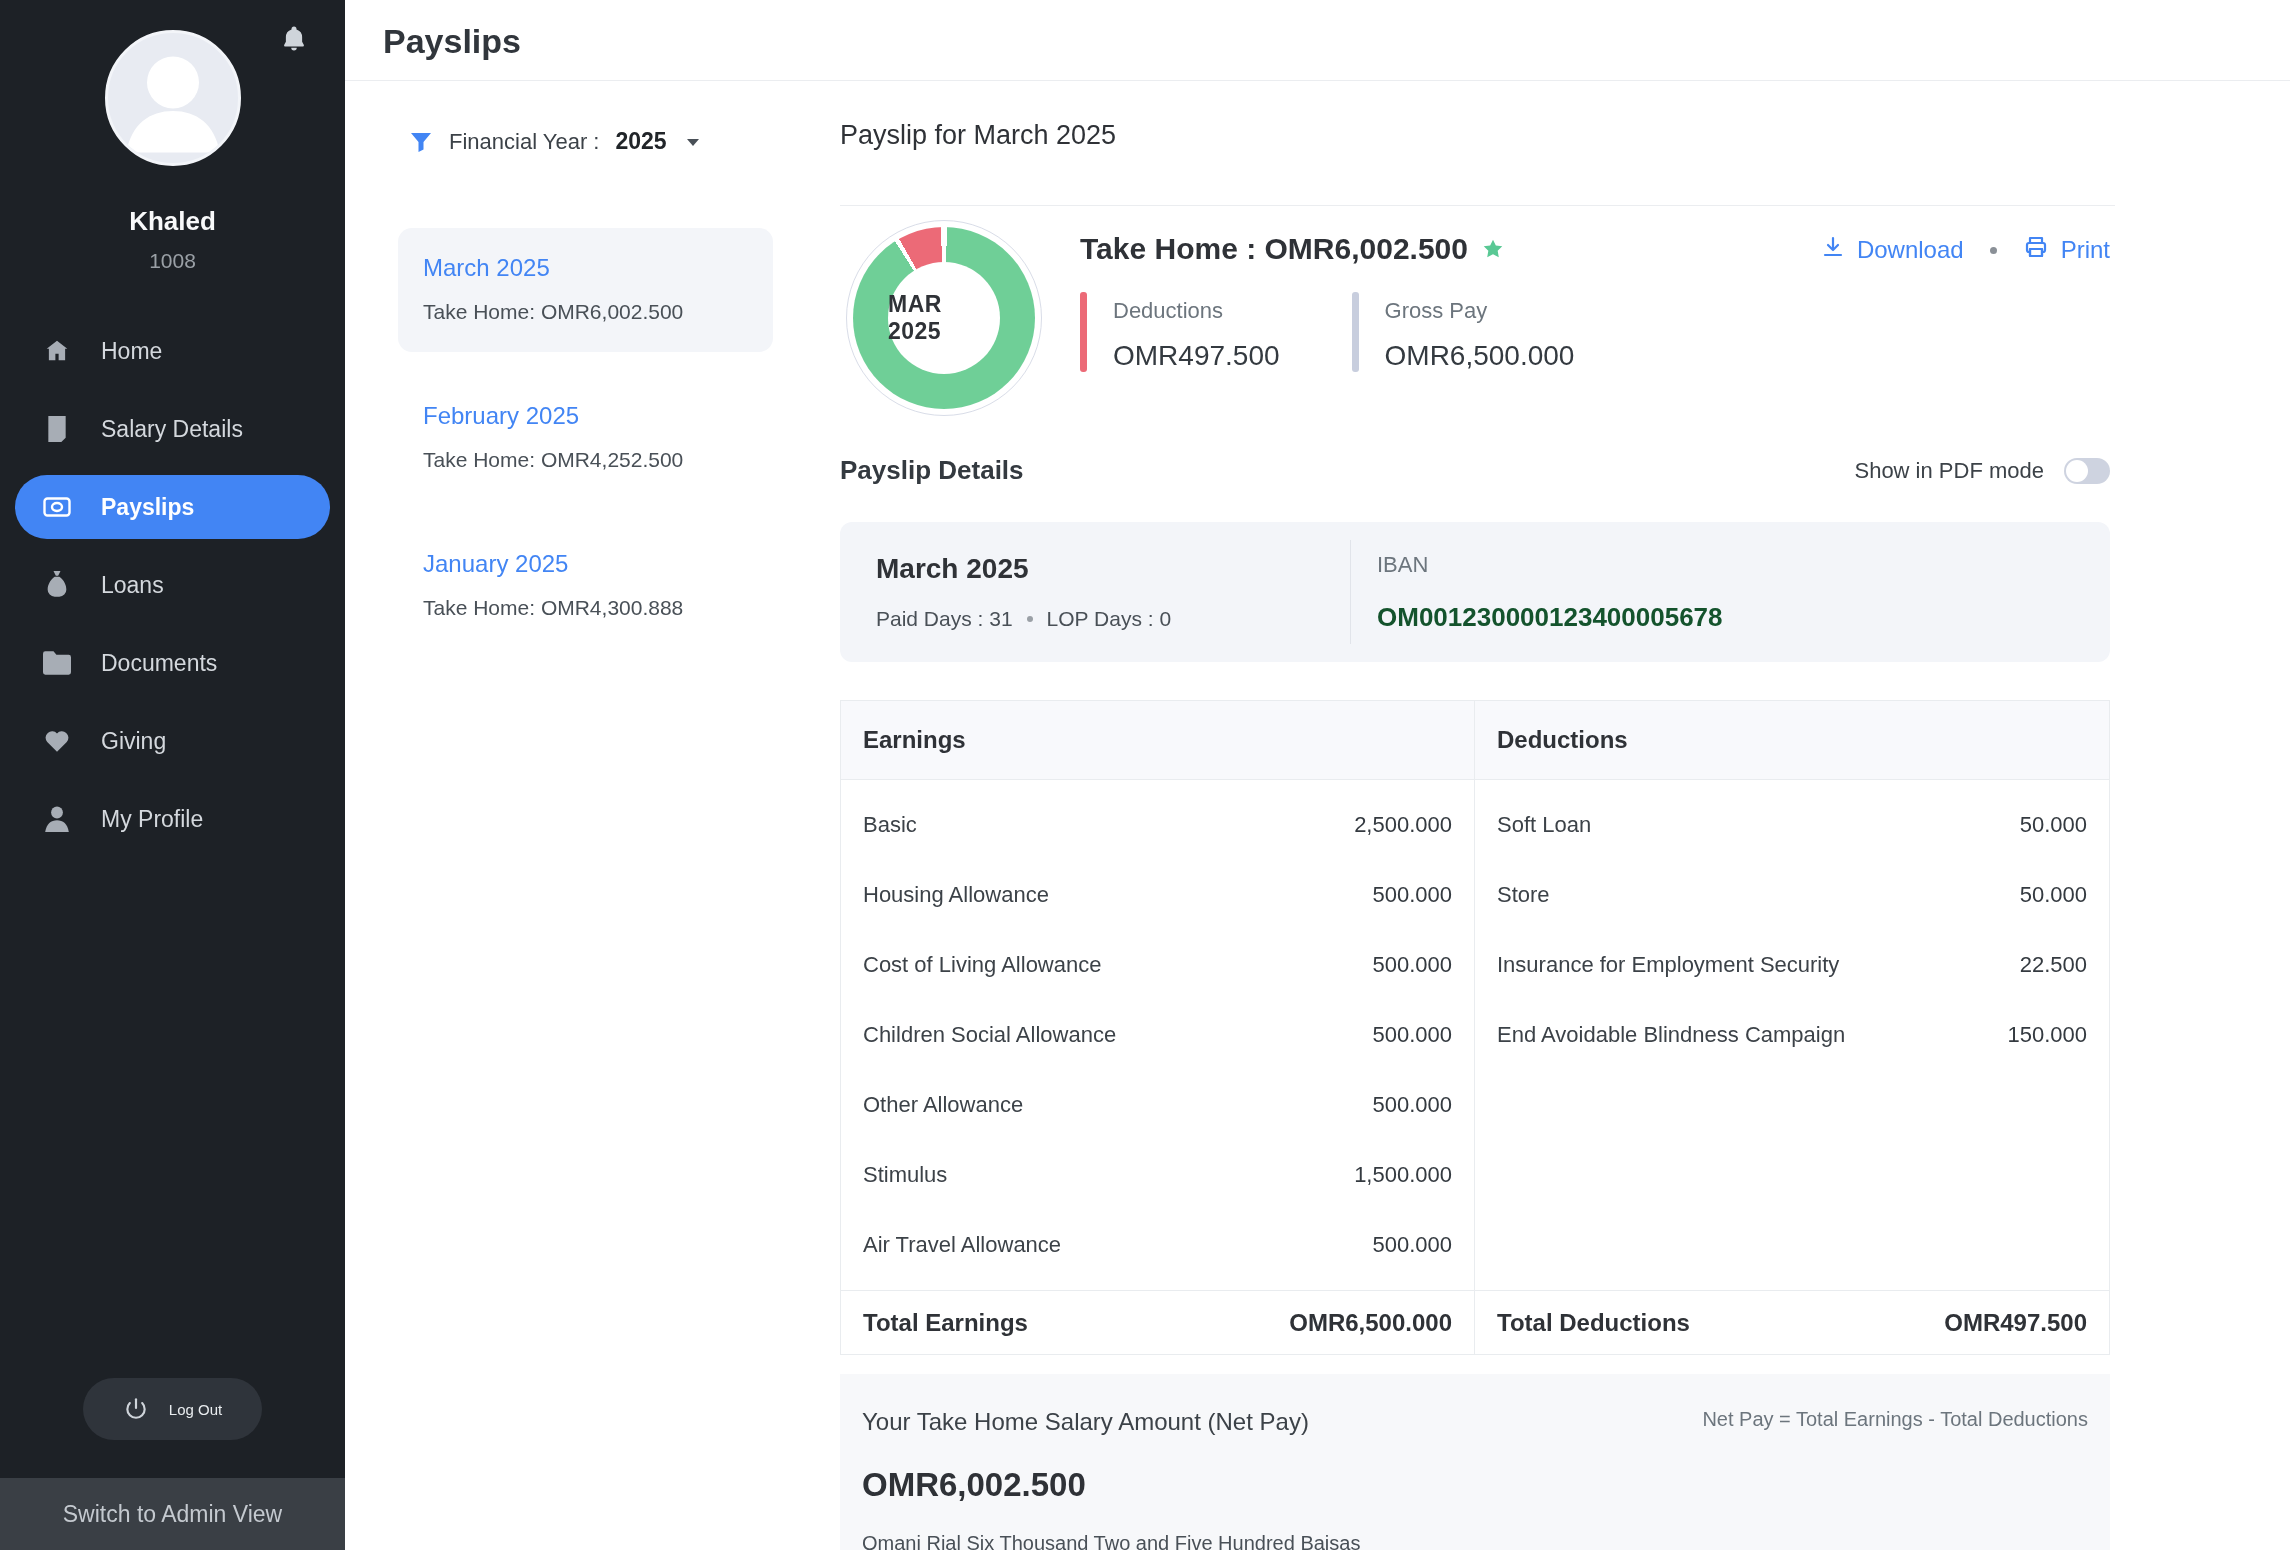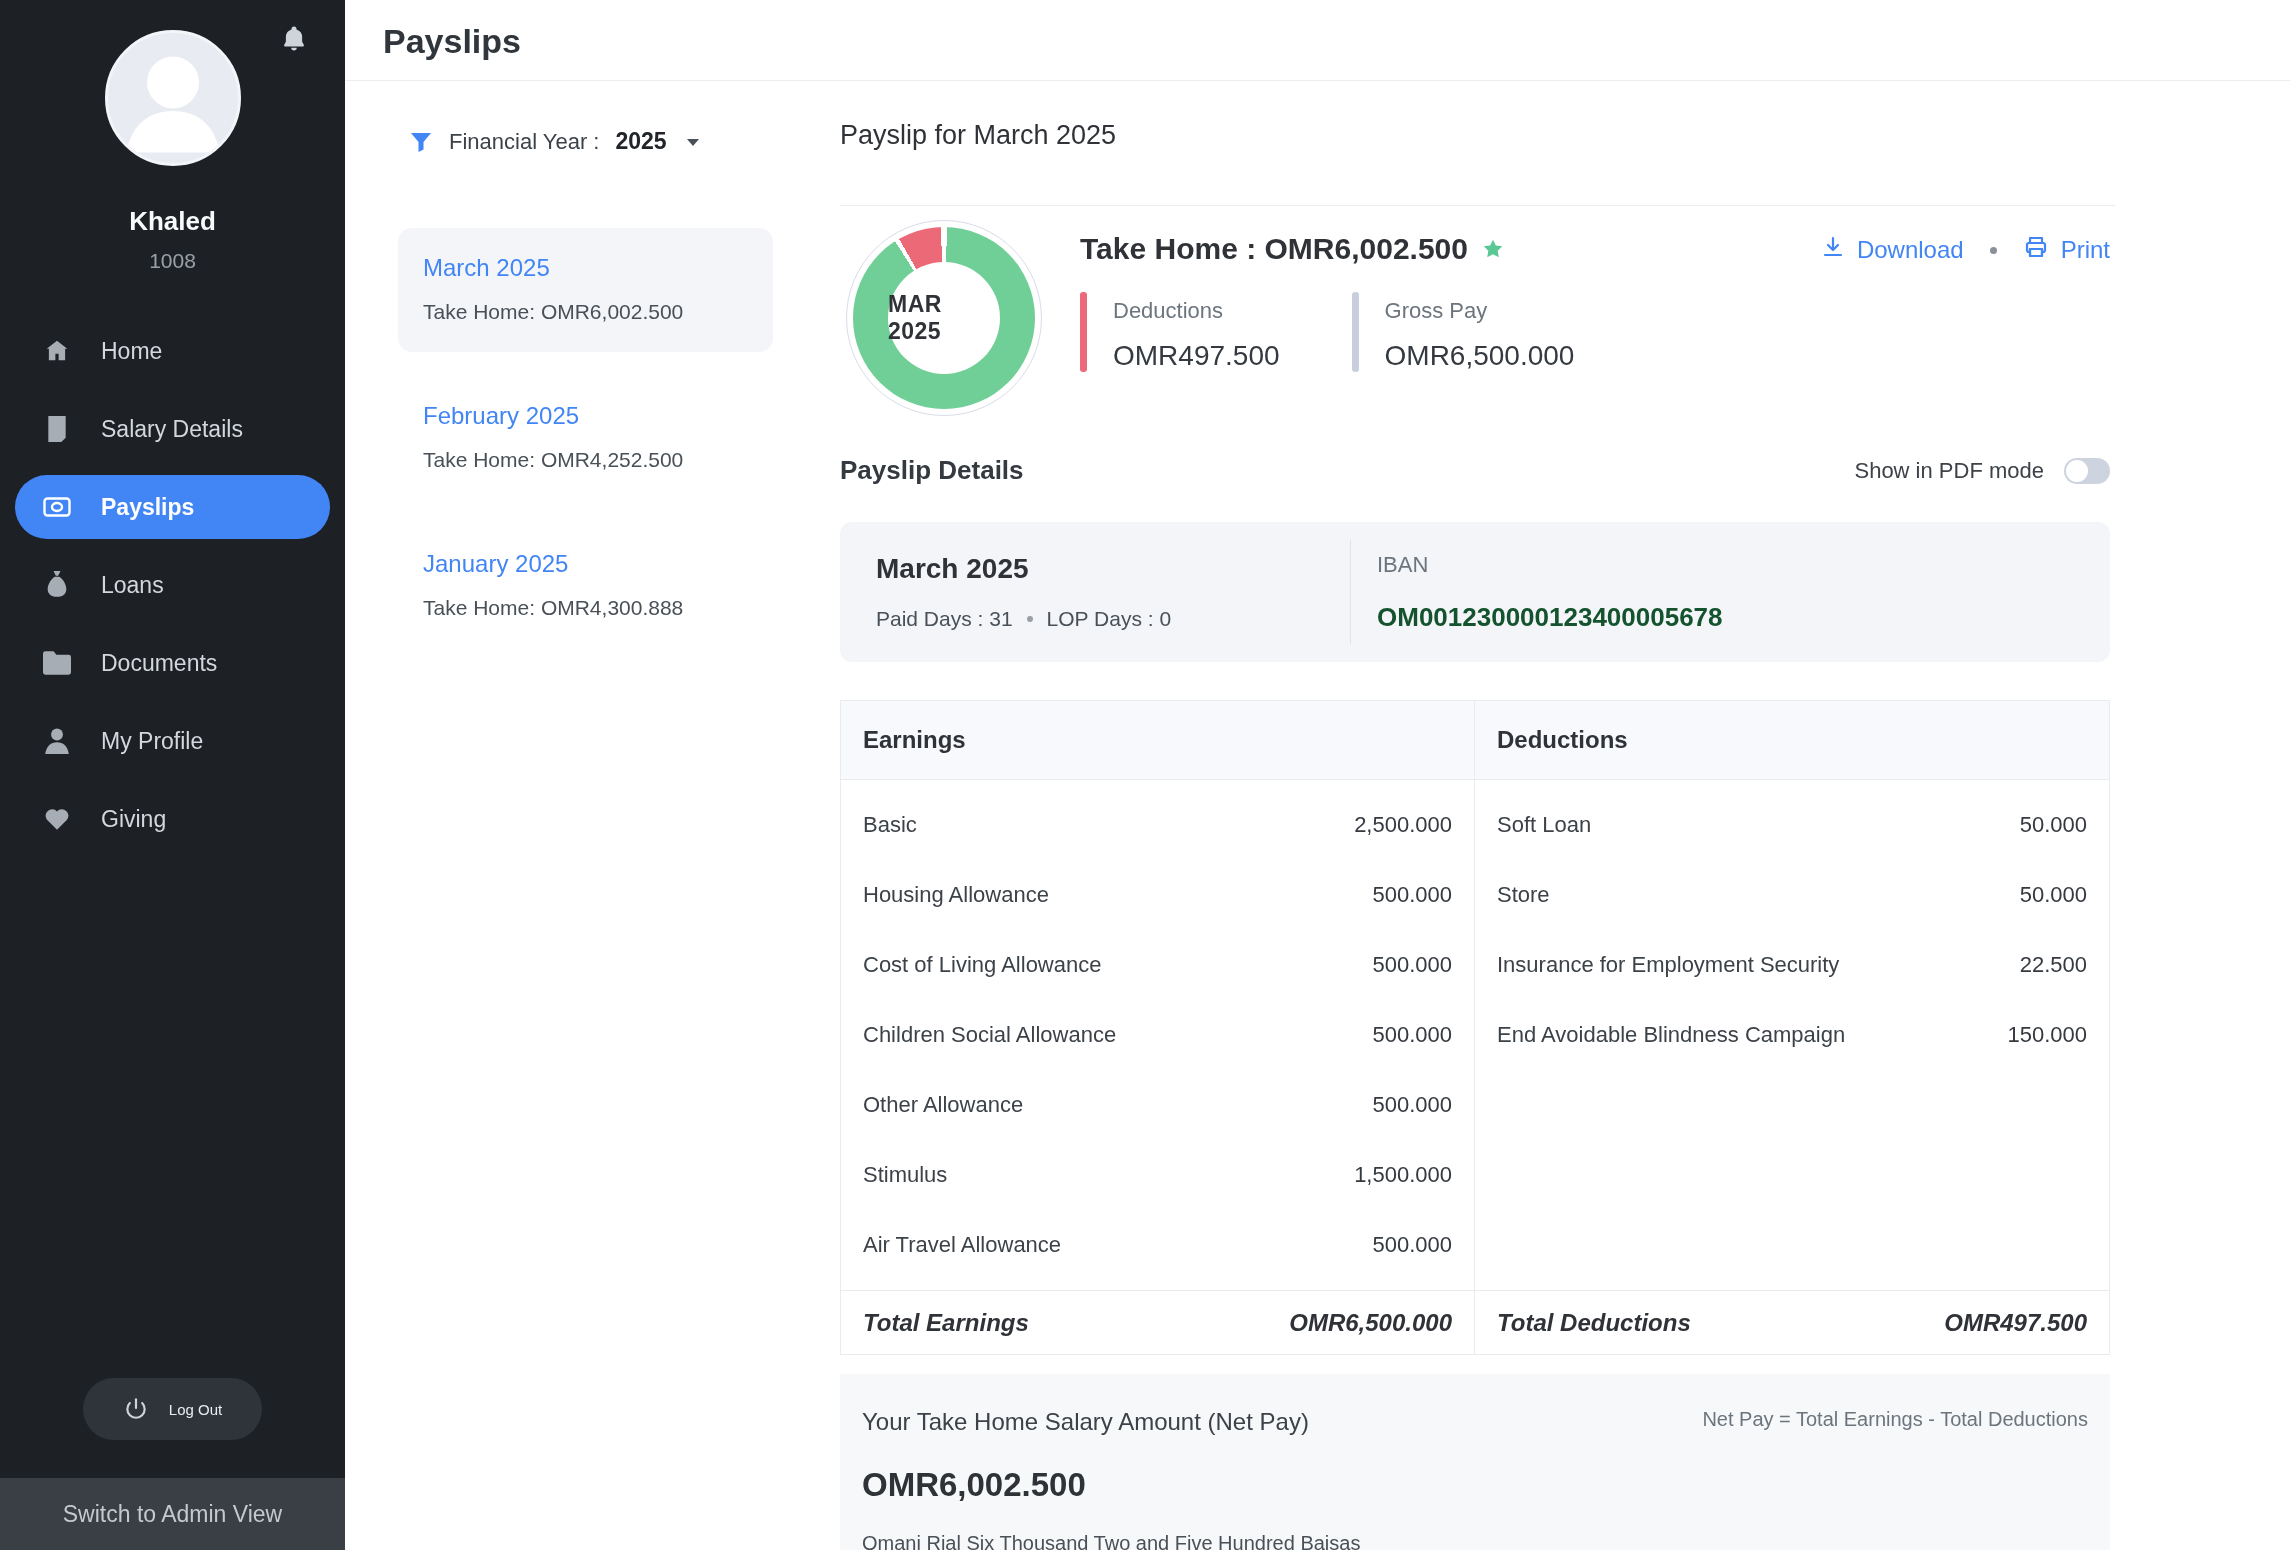--- a/index.html
+++ b/index.html
@@ -120,21 +120,21 @@
   .t-row { display:flex; }
   .t-col { width:50%; }
   .t-col.left { border-right:1px solid #e9ecef; }
   .t-head { background:#f8f9fc; border-bottom:1px solid #e9ecef; height:79px; display:flex; align-items:center; padding:0 22px; }
   .t-head-label { font-size:24px; font-weight:bold; color:#2f3237; }
   .t-body { height:510px; padding:10px 0; }
   .t-line { height:70px; display:flex; align-items:center; justify-content:space-between; padding:0 22px; }
   .t-item { font-size:22px; color:#3c4248; }
   .t-amt { font-size:22px; color:#343a40; }
   .t-foot { border-top:1px solid #e9ecef; height:64px; display:flex; align-items:center; justify-content:space-between; padding:0 22px; }
-  .t-foot-label, .t-foot-amt { font-size:24px; font-weight:bold; color:#2f3237;font-style:italic; }
+  .t-foot-label, .t-foot-amt { font-size:24px; font-weight:bold; color:#2f3237; }
 
   
   .netpay {
     position:absolute; left:0; right:5px; top:1374px; height:200px; background:#f7f8fa;
     padding:34px 22px 0;
   }
   .netpay-top { display:flex; justify-content:space-between; align-items:flex-start; }
   .netpay-label { font-size:24px; color:#3c4248; }
   .netpay-formula { font-size:20px; color:#6c757d; }
   .netpay-amount { margin-top:30px; font-size:33px; font-weight:bold; color:#2f3237; }
@@ -201,34 +201,34 @@
       <div class="nav-item">
         <span class="nav-ico">
           <svg width="28" height="24" viewBox="0 0 24 20" fill="currentColor">
               <path d="M0 2a2 2 0 0 1 2-2h7l2.5 3H22a2 2 0 0 1 2 2v13a2 2 0 0 1-2 2H2a2 2 0 0 1-2-2V2z"></path>
             </svg>
         </span>
         <span>Documents</span>
       </div>
       <div class="nav-item">
         <span class="nav-ico">
+          <svg width="26" height="24" viewBox="0 0 24 22" fill="currentColor">
+              <path d="M12 21 3 12a6 6 0 0 1 9-8 6 6 0 0 1 9 8l-9 9z"></path>
+            </svg>
+        </span>
+        <span>Giving</span>
+      </div>
+      <div class="nav-item">
+        <span class="nav-ico">
           <svg width="24" height="26" viewBox="0 0 20 22" fill="currentColor">
               <circle cx="10" cy="5.5" r="5"></circle>
               <path d="M0 22c1-7 5-10 10-10s9 3 10 10H0z"></path>
             </svg>
         </span>
         <span>My Profile</span>
-      </div>
-      <div class="nav-item">
-        <span class="nav-ico">
-          <svg width="26" height="24" viewBox="0 0 24 22" fill="currentColor">
-              <path d="M12 21 3 12a6 6 0 0 1 9-8 6 6 0 0 1 9 8l-9 9z"></path>
-            </svg>
-        </span>
-        <span>Giving</span>
       </div>
     </nav>
 
     <div class="sidebar-bottom">
       <button class="logout-btn">
         <span class="pow">
           <svg width="26" height="26" viewBox="0 0 24 24" fill="none" stroke="currentColor" stroke-width="2" stroke-linecap="round">
               <path d="M12 3v8"></path>
               <path d="M6.3 6.5a8 8 0 1 0 11.4 0"></path>
             </svg>

